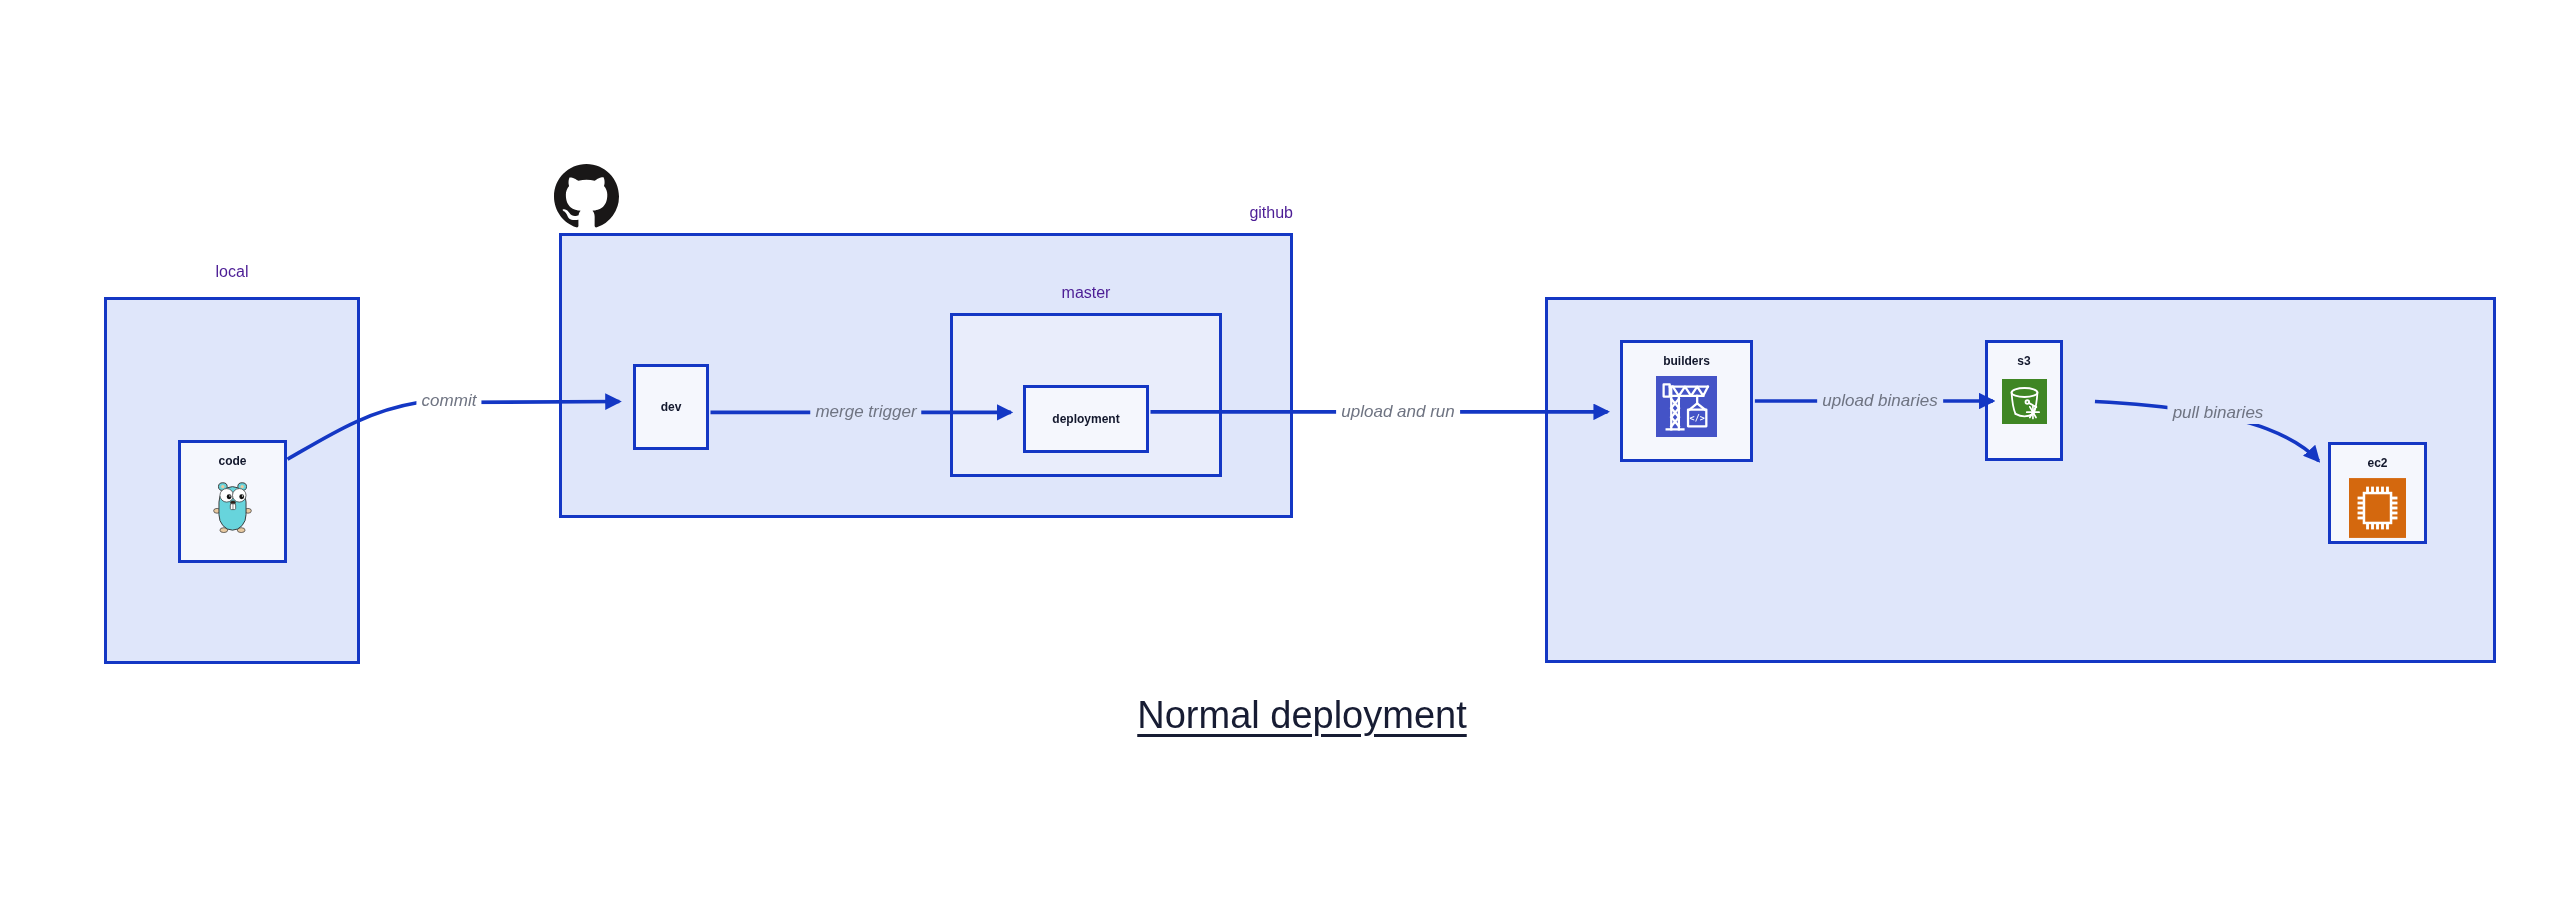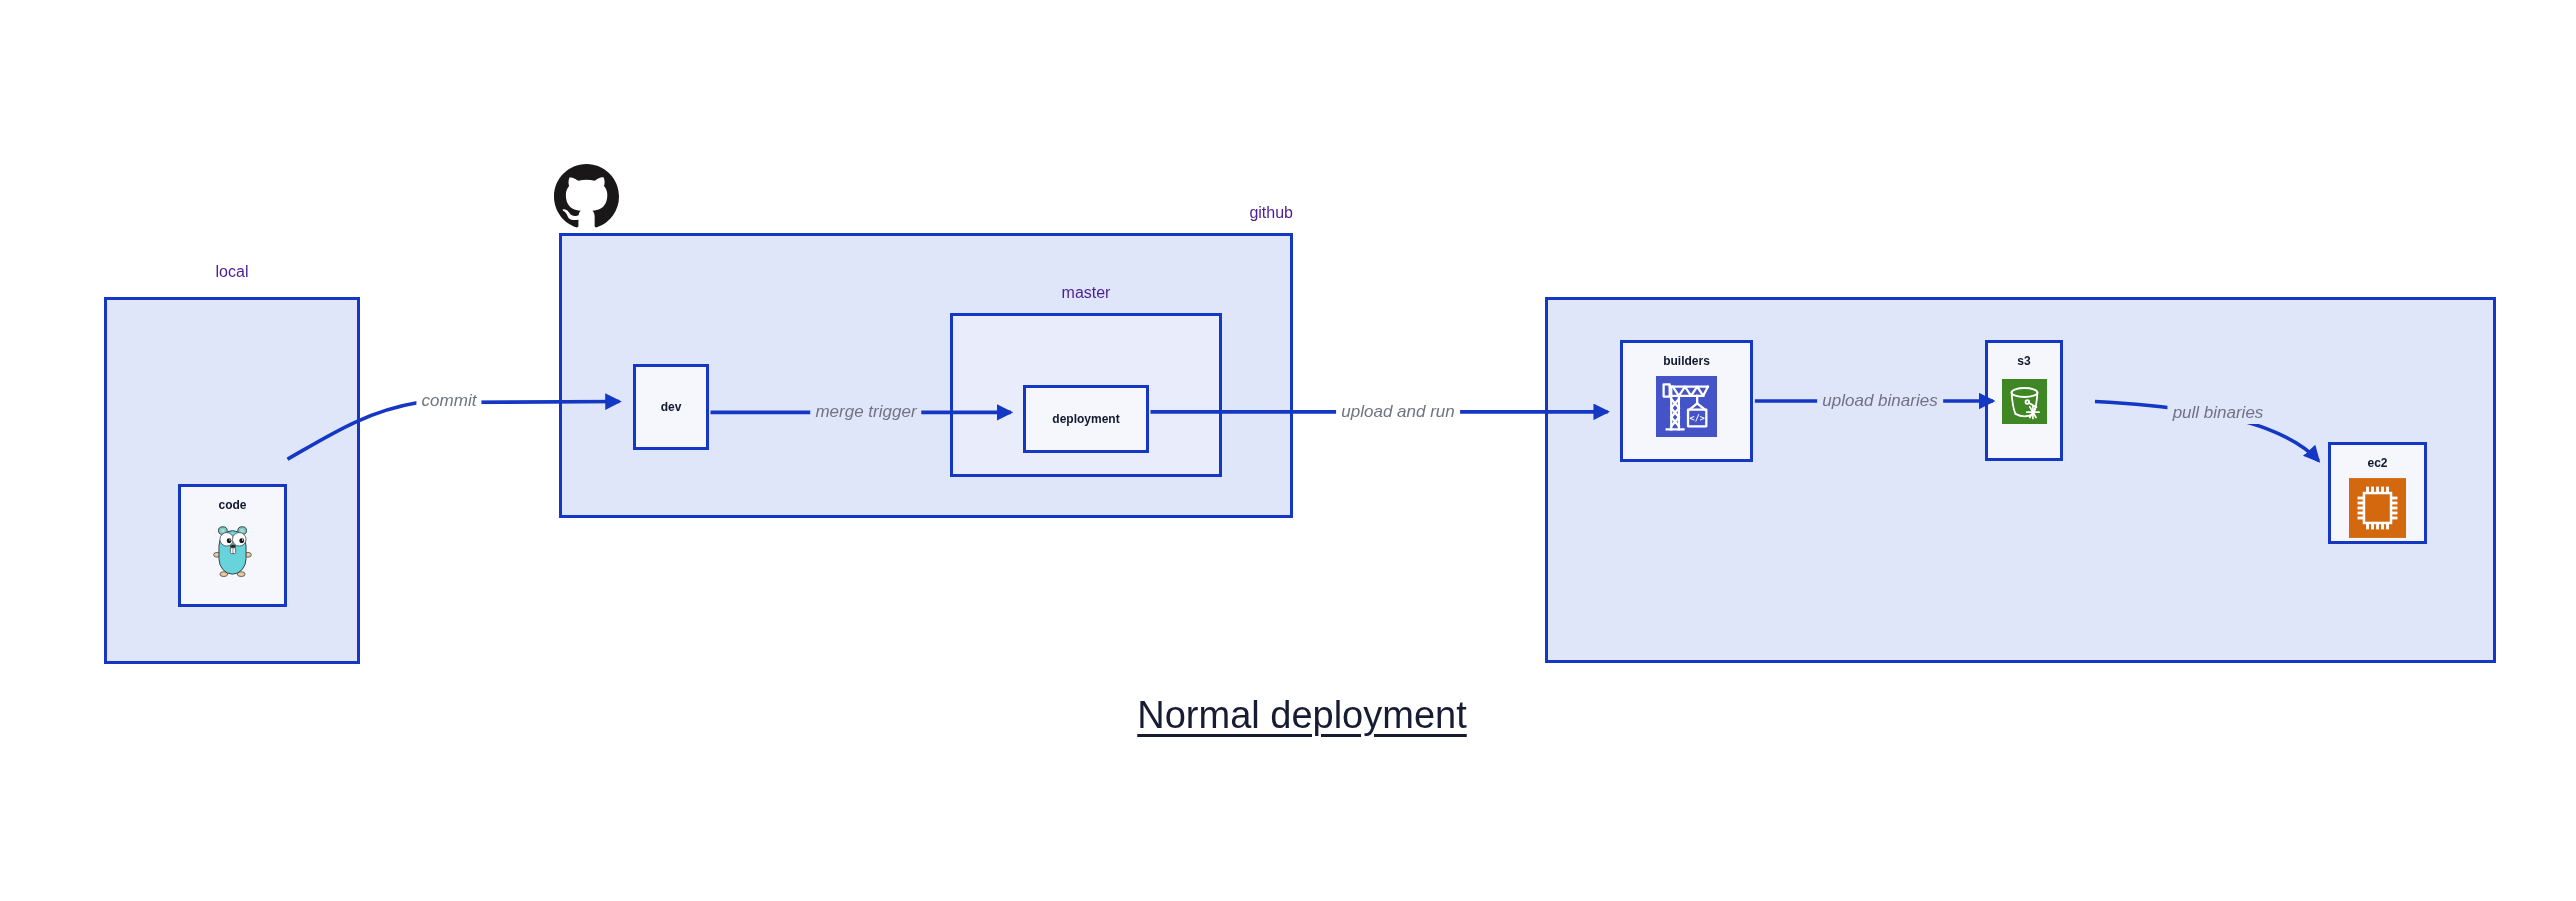--- a/index.html
+++ b/index.html
@@ -87,21 +87,21 @@
   </svg>
   <div class="container-label" style="left:559px; top:198px; width:734px; text-align:right;">github</div>
   <div class="container" style="left:559px; top:233px; width:734px; height:285px;"></div>
 
   <div class="container-label" style="left:950px; top:278px; width:272px; text-align:center;">master</div>
   <div class="container inner" style="left:950px; top:313px; width:272px; height:164px;"></div>
 
   <div class="container-label" style="left:1545px; top:257px; width:951px; text-align:center;margin-top:48px;">aws</div>
   <div class="container" style="left:1545px; top:297px; width:951px; height:366px;"></div>
 
-  <div class="node pad-top" style="left:178px; top:440px; width:109px; height:123px;margin-top:44px;">
+  <div class="node pad-top" style="left:178px; top:440px; width:109px; height:123px;">
     <span class="node-label">code</span>
     <svg class="node-icon" width="49" height="58" viewBox="0 0 100 120">
       <ellipse cx="30" cy="22" rx="9" ry="8" fill="#67d4dc" stroke="#3a3a3a" stroke-width="2"></ellipse>
       <ellipse cx="70" cy="22" rx="9" ry="8" fill="#67d4dc" stroke="#3a3a3a" stroke-width="2"></ellipse>
       <circle cx="30" cy="22" r="3.5" fill="#e8c9a0"></circle>
       <circle cx="70" cy="22" r="3.5" fill="#e8c9a0"></circle>
       <ellipse cx="18" cy="72" rx="7" ry="5" fill="#e8c9a0" stroke="#3a3a3a" stroke-width="1.5"></ellipse>
       <ellipse cx="82" cy="72" rx="7" ry="5" fill="#e8c9a0" stroke="#3a3a3a" stroke-width="1.5"></ellipse>
       <ellipse cx="32" cy="112" rx="8" ry="5" fill="#e8c9a0" stroke="#3a3a3a" stroke-width="1.5"></ellipse>
       <ellipse cx="68" cy="112" rx="8" ry="5" fill="#e8c9a0" stroke="#3a3a3a" stroke-width="1.5"></ellipse>

